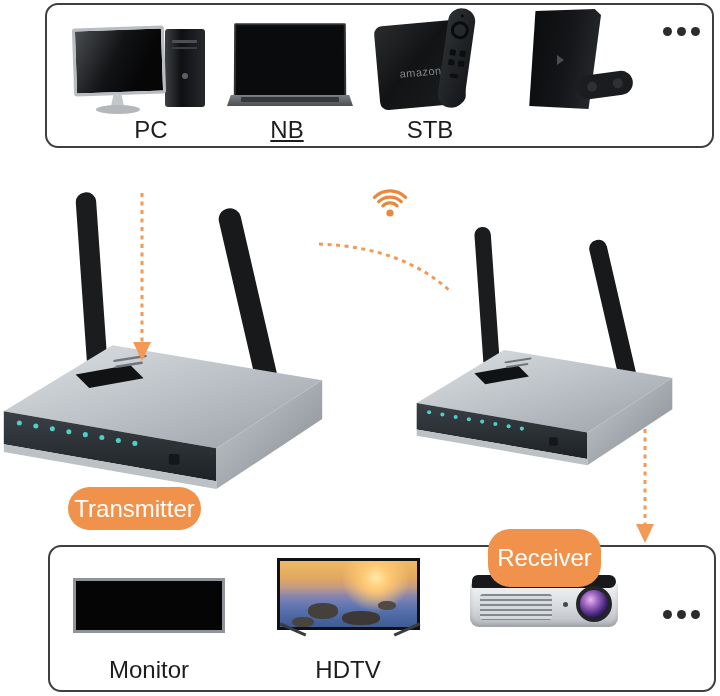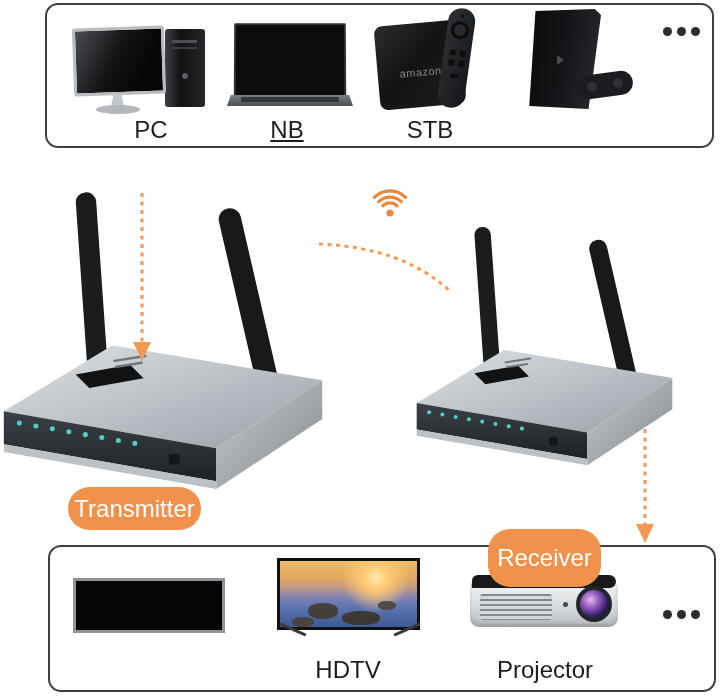--- a/index.html
+++ b/index.html
@@ -273,17 +273,17 @@
       <div class="proj-dot"></div>
       <div class="proj-lens"></div>
     </div>
 
     <div class="dots" style="left:613px;top:63px;">
         <i></i>
         <i></i>
         <i></i>
       </div>
 
+    <div class="dev-label" style="left:39px;width:120px;">Monitor</div>
     <div class="dev-label" style="left:238px;width:120px;">HDTV</div>
-    <div class="dev-label" style="left:435px;width:120px;">Projector</div>
   </div>
 
 </div>
 
 </body></html>

